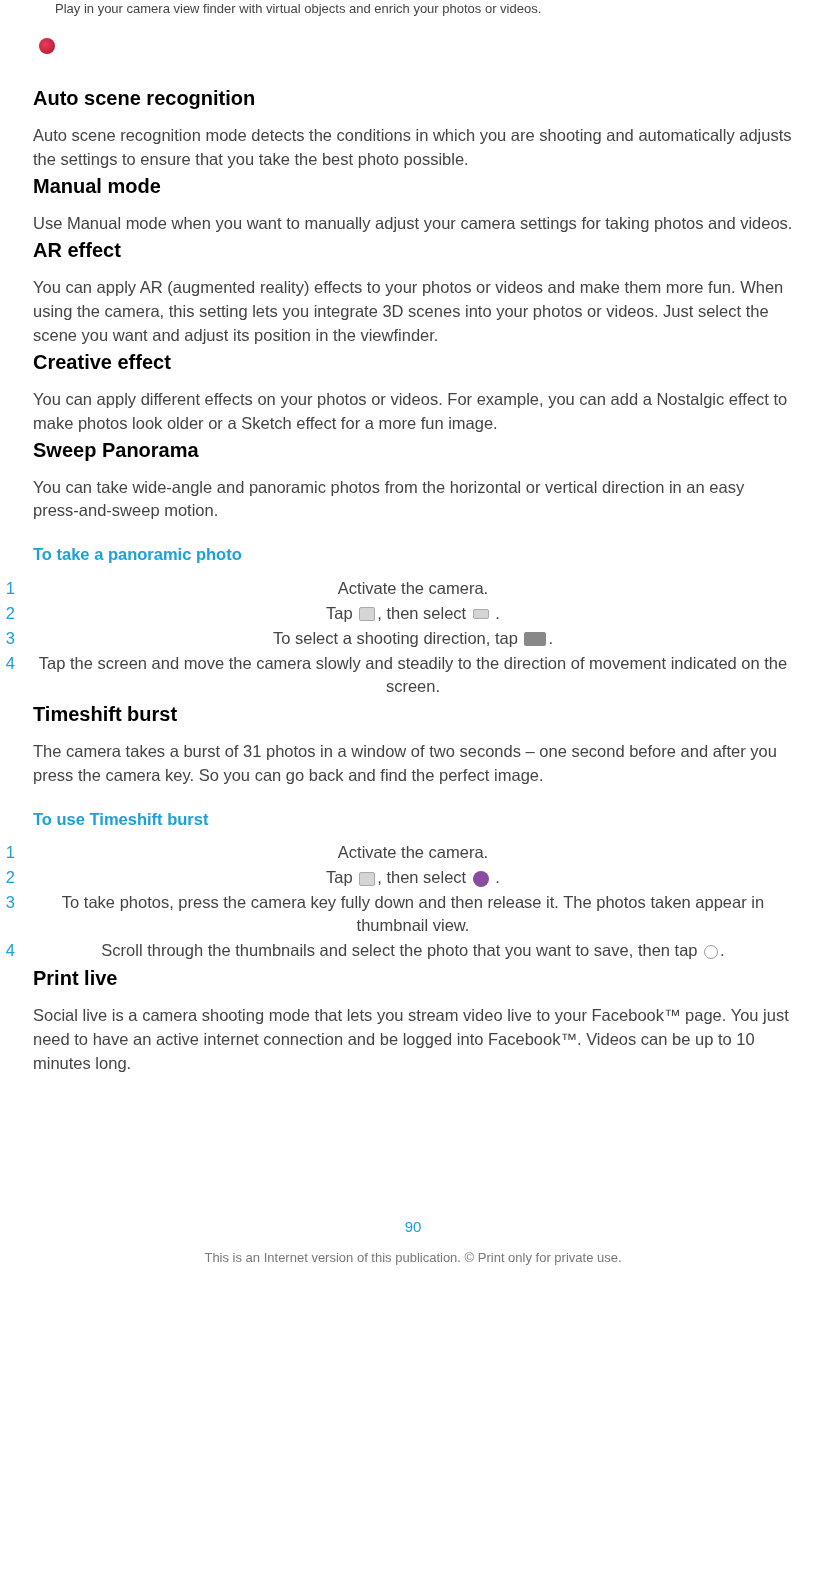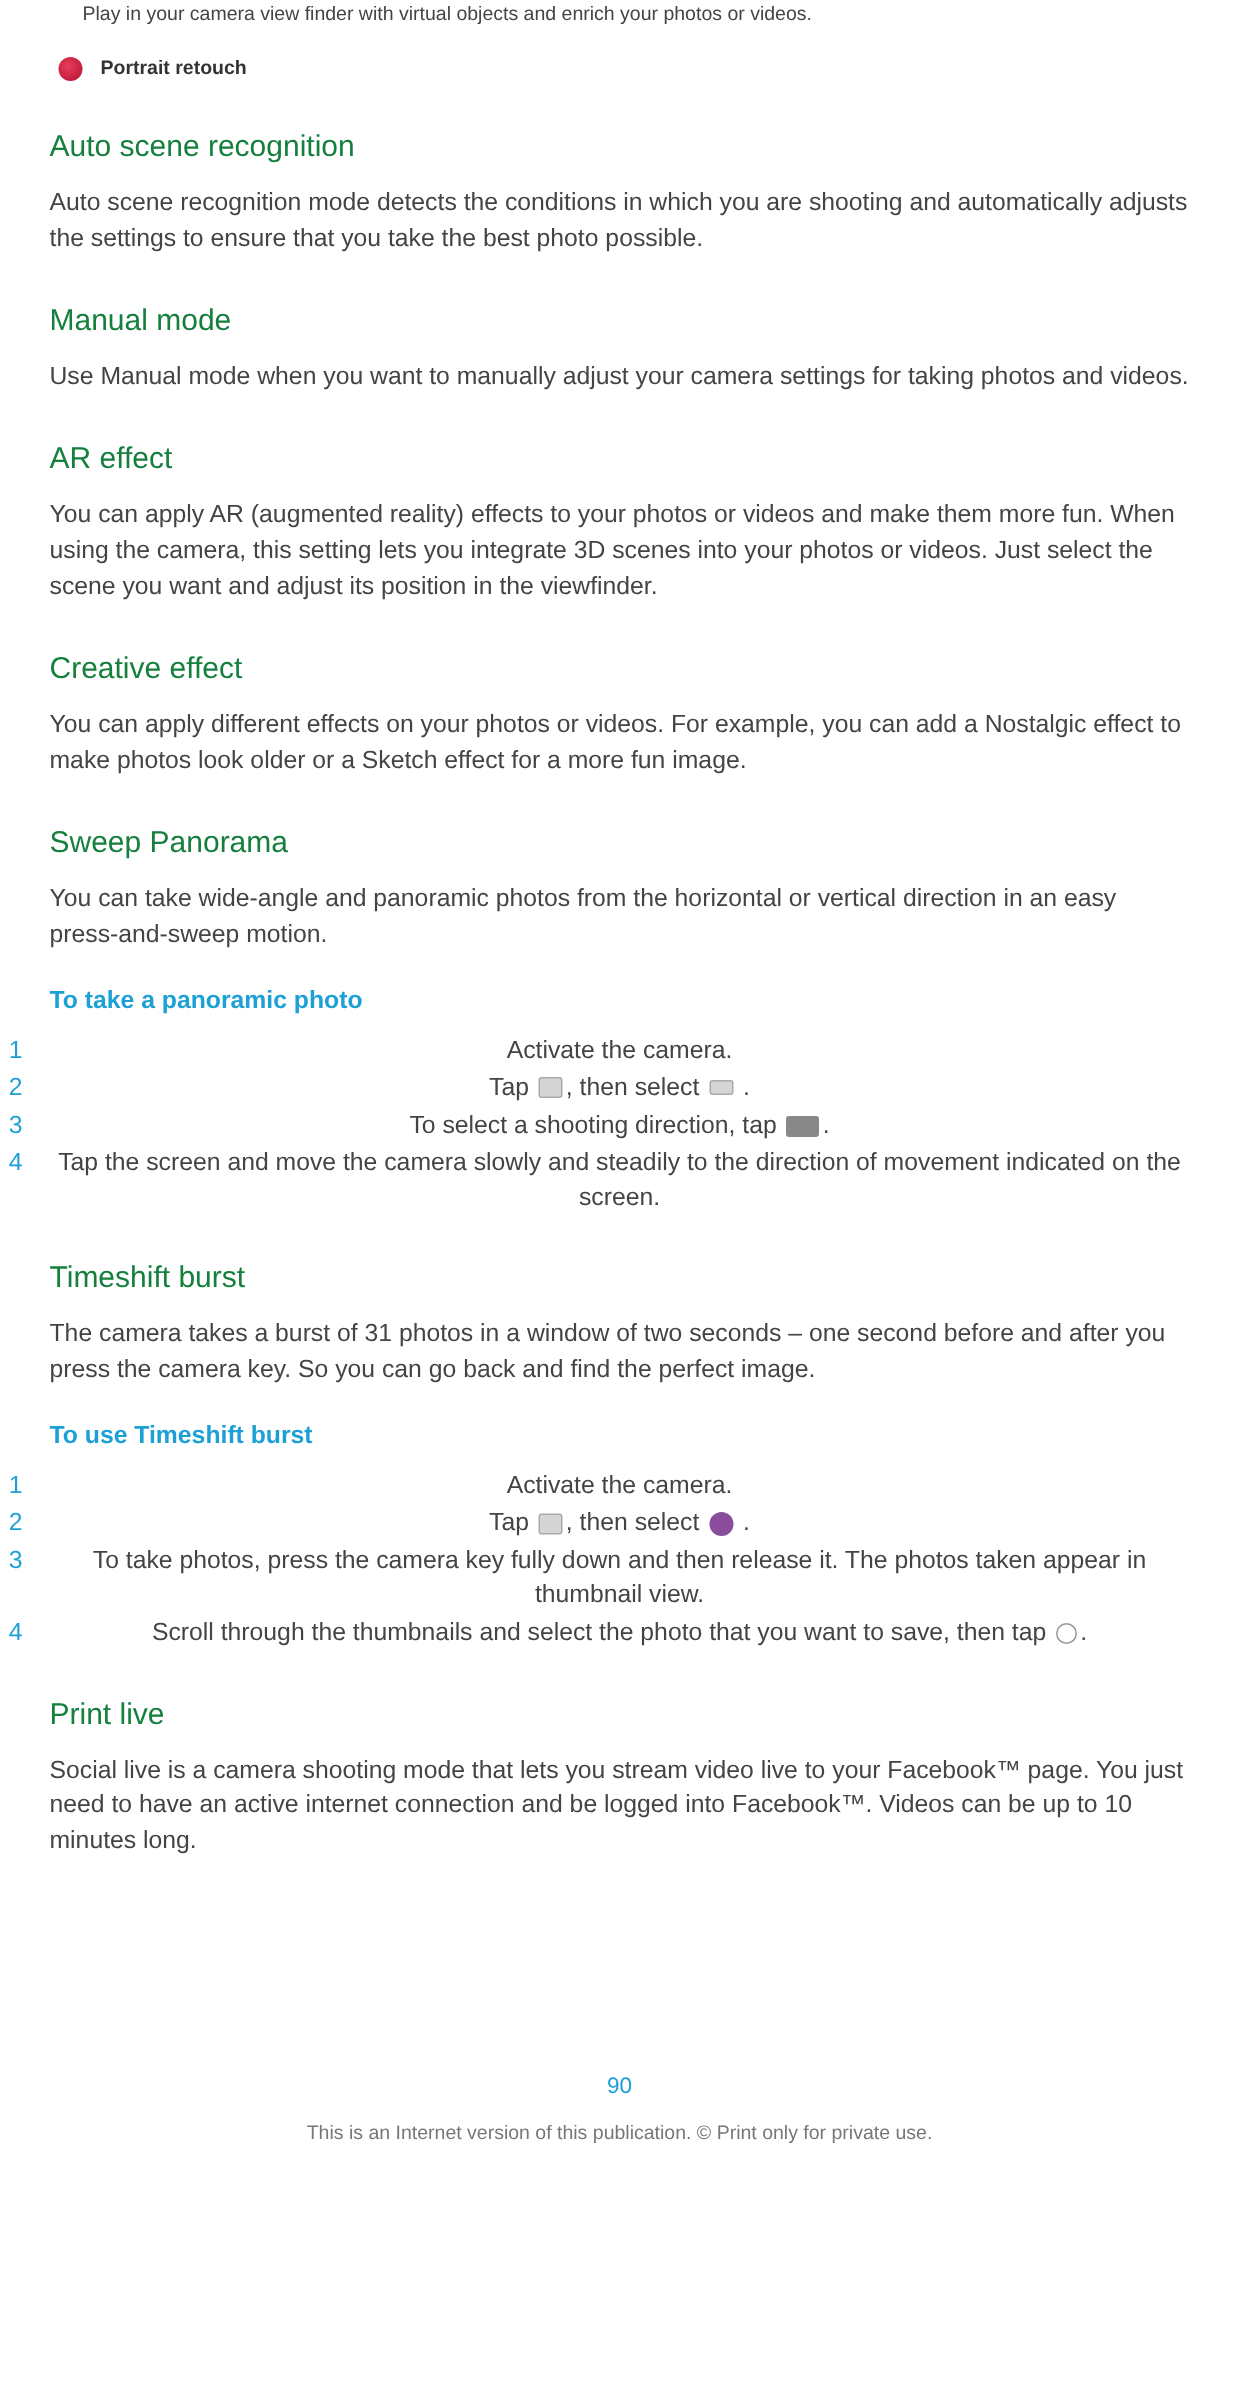--- a/index.html
+++ b/index.html
@@ -36,23 +36,22 @@
       font-size: 13px;
       font-weight: bold;
       color: #333;
     }
     .feature-desc {
       font-size: 13px;
       color: #444;
     }
     .section-heading {
       font-size: 20px;
-      color: #15803d;
-      font-weight: normal;
-      margin-top: 28px;
+      color: #000000;
+      font-weight: bold;
       margin-bottom: 12px;
     }
     .section-body {
       font-size: 16.5px;
       color: #444;
       line-height: 1.45;
     }
     .procedure-heading {
       color: #1ca0d6;
       font-size: 16.5px;
@@ -142,21 +141,20 @@
     }
   </style>
 </head>
 <body>
 
 <div class="intro-text">Play in your camera view finder with virtual objects and enrich your photos or videos.</div>
 
 <div class="feature-item">
   <div class="feature-icon portrait-icon"></div>
   <div class="feature-text">
-    <div class="feature-title">Portrait retouch</div>
   </div>
 </div>
 
 <h2 class="section-heading">Auto scene recognition</h2>
 <p class="section-body">Auto scene recognition mode detects the conditions in which you are shooting and automatically adjusts the settings to ensure that you take the best photo possible.</p>
 
 <h2 class="section-heading">Manual mode</h2>
 <p class="section-body">Use Manual mode when you want to manually adjust your camera settings for taking photos and videos.</p>
 
 <h2 class="section-heading">AR effect</h2>

